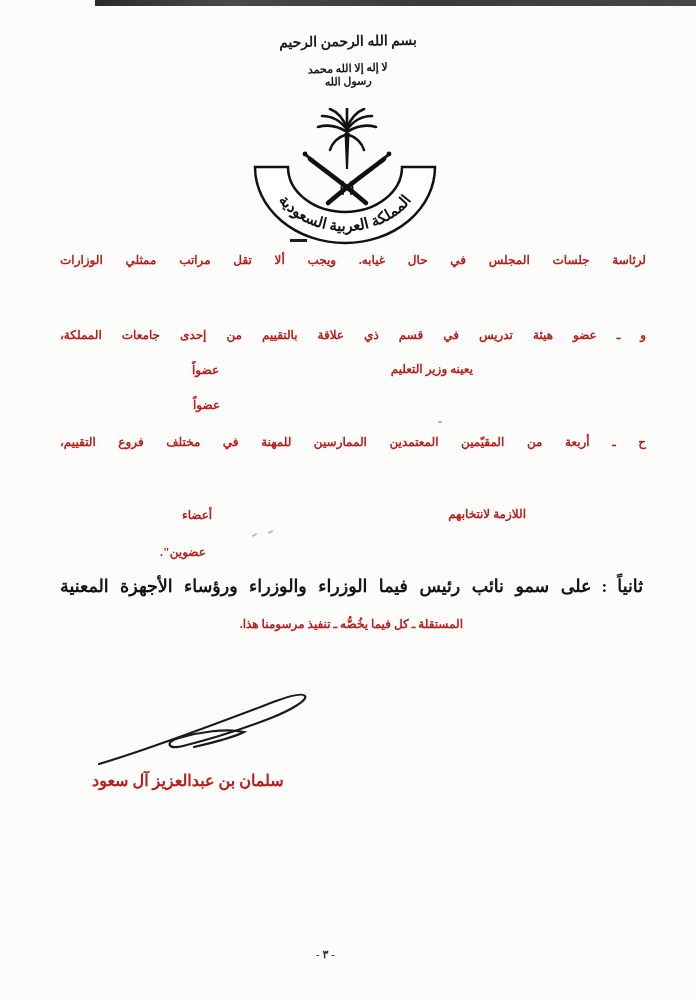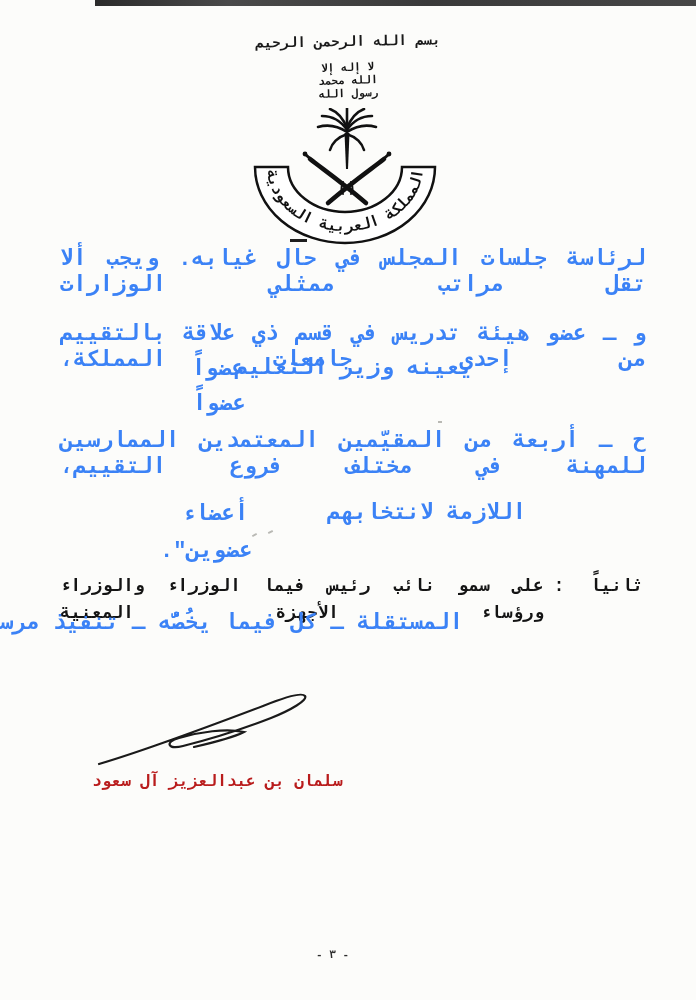--- a/index.html
+++ b/index.html
@@ -1,19 +1,19 @@
 <!DOCTYPE html>
 <html lang="ar"><head>
 <meta charset="utf-8">
 <style>
   html,body { margin:0; padding:0; background:#ffffff; }
   .page {
     position:relative; width:696px; height:1000px;
     background:#fcfcfa; overflow:hidden;
-    font-family:Liberation Mono, monospace;
+    font-family:Liberation Serif, serif;
     color:#141414;
   }
   .scan-bar {
     position:absolute; top:0; left:95px; width:605px; height:6px;
     background:linear-gradient(90deg,#2b2b2b 0%,#4a4a4a 22%,#3a3a3a 55%,#474747 100%);
   }
   .bismillah {
     position:absolute; top:33px; left:0; right:0;
     text-align:center; direction:rtl;
     font-weight:700; font-size:14px; color:#1a1a1a;
@@ -21,32 +21,32 @@
   }
   .shahada {
     position:absolute; top:62px; left:50%; transform:translateX(-50%) rotate(-2deg);
     width:86px; text-align:center; direction:rtl;
     font-weight:700; font-size:11px; line-height:13px; letter-spacing:-0.5px;
     color:#161616;
   }
   .emblem { position:absolute; top:108px; left:253px; width:190px; height:140px; }
   .line {
     position:absolute; direction:rtl; white-space:nowrap;
-    font-weight:700; font-size:22px; line-height:26px; color:#3b82f6;
+    font-weight:700; font-size:12px; line-height:26px; color:#b91c1c;
   }
   .just {
     left:60px; right:50px; white-space:normal;
     text-align:justify; text-align-last:justify; word-spacing:1px;
   }
   .clause {
     position:absolute; top:573px; left:60px; right:53px;
     display:flex; direction:rtl; align-items:flex-start;
     font-weight:700; font-size:17.5px; line-height:27px; color:#141414;
   }
-  .clause-label { flex:0 0 auto; margin-left:26px; }
+  .clause-label { flex:0 0 auto; margin-left:10px; }
   .clause-colon { flex:0 0 auto; margin-left:10px; }
   .clause-text  { flex:1 1 auto; text-align:justify; text-align-last:justify; }
   .dash-artifact {
     position:absolute; top:239px; left:290px; width:17px; height:3px; background:#1e1e1e;
   }
   .speck { position:absolute; background:#b9b9b4; }
   .s1 { top:534px; left:252px; width:5px; height:2px; transform:rotate(-30deg); }
   .s2 { top:531px; left:268px; width:5px; height:2px; transform:rotate(-25deg); }
   .s3 { top:421px; left:438px; width:4px; height:2px; }
   .signature-svg { position:absolute; top:690px; left:95px; width:218px; height:80px; }

